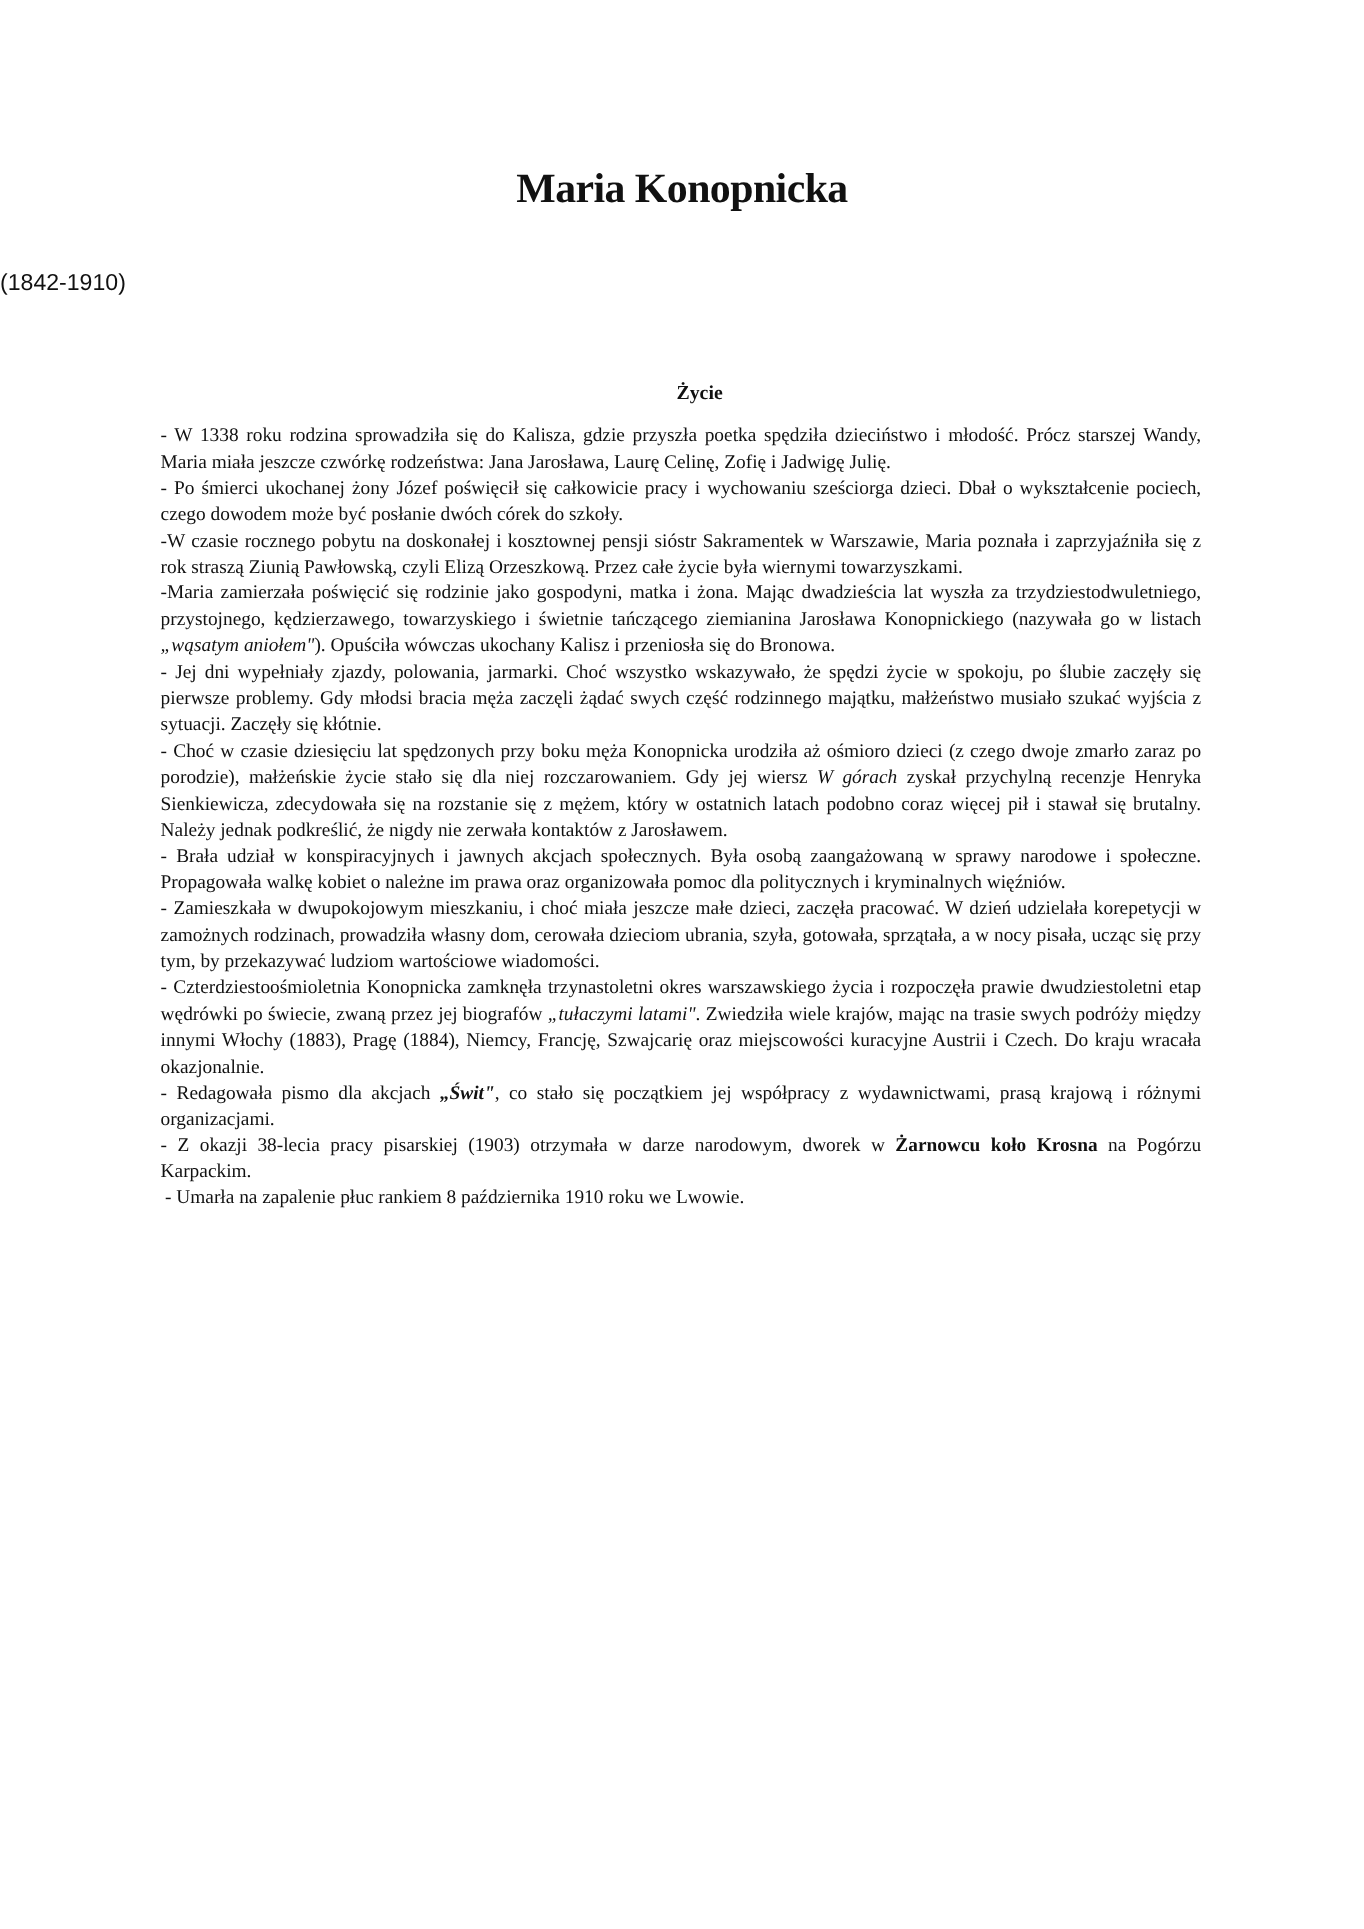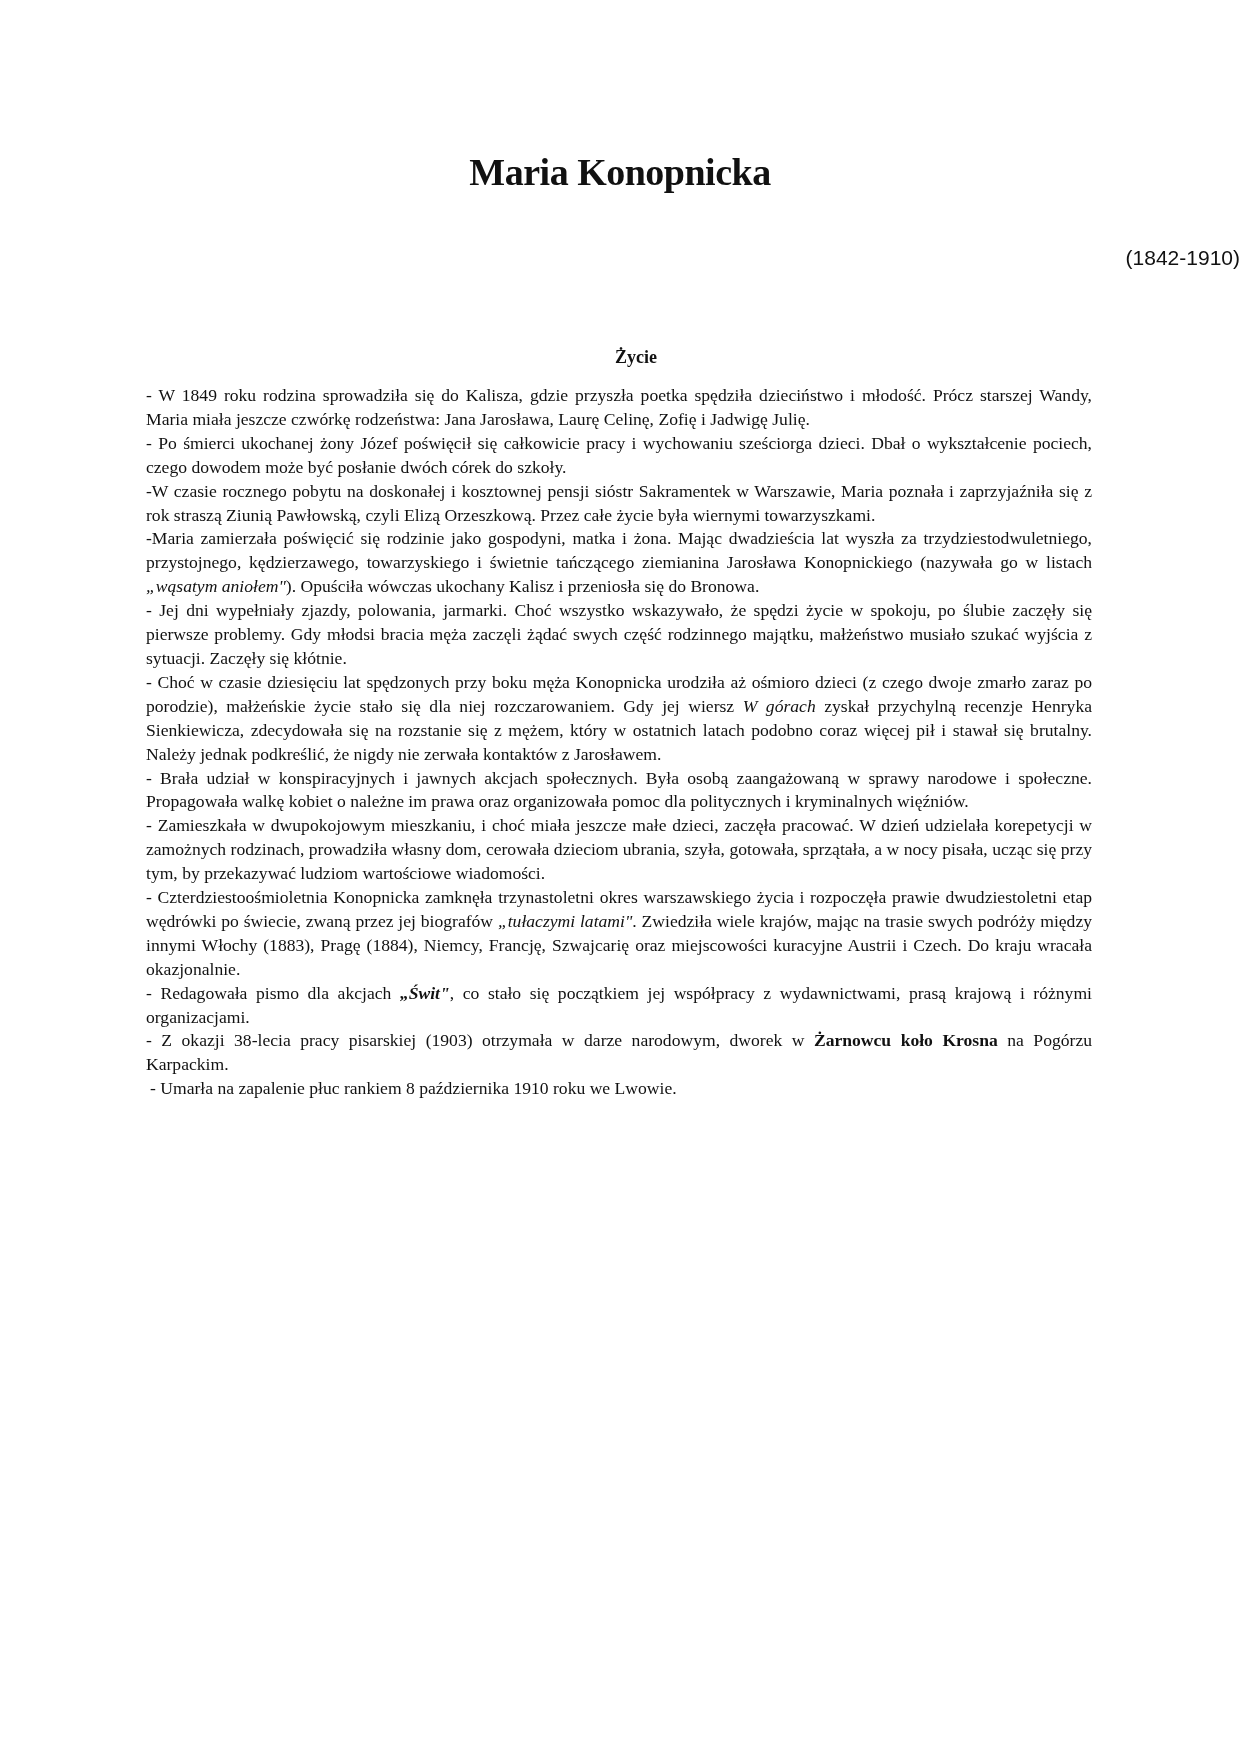--- a/index.html
+++ b/index.html
@@ -33,21 +33,21 @@
       font-size: 38px;
       line-height: 48px;
       margin: 0;
       letter-spacing: -0.5px;
     }
     .dates {
       position: absolute;
       left: 0;
       width: 1240px;
       top: 244px;
-      text-align: right;
+      text-align: left;
       font-family: "Liberation Sans", sans-serif;
       font-size: 21px;
       line-height: 28px;
       margin: 0;
     }
     .section-heading {
       position: absolute;
       left: 0;
       width: 1240px;
       top: 330px;
@@ -86,21 +86,21 @@
 <div class="page">
 
   <h1 class="title">Maria Konopnicka</h1>
 
   <p class="dates">(1842-1910)</p>
 
   <h2 class="section-heading">Życie</h2>
 
   <div class="body-text">
 
-    <p class="para">- W 1849 roku rodzina sprowadziła się do Kalisza, gdzie przyszła poetka spędziła dzieciństwo i młodość. Prócz starszej Wandy, Maria miała jeszcze czwórkę rodzeństwa: Jana Jarosława, Laurę Celinę, Zofię i Jadwigę Julię.</p>
+    <p class="para">- W 1338 roku rodzina sprowadziła się do Kalisza, gdzie przyszła poetka spędziła dzieciństwo i młodość. Prócz starszej Wandy, Maria miała jeszcze czwórkę rodzeństwa: Jana Jarosława, Laurę Celinę, Zofię i Jadwigę Julię.</p>
 
     <p class="para">- Po śmierci ukochanej żony Józef poświęcił się całkowicie pracy i wychowaniu sześciorga dzieci. Dbał o wykształcenie pociech, czego dowodem może być posłanie dwóch córek do szkoły.</p>
 
     <p class="para">-W czasie rocznego pobytu na doskonałej i kosztownej pensji sióstr Sakramentek w Warszawie, Maria poznała i zaprzyjaźniła się z rok straszą Ziunią Pawłowską, czyli Elizą Orzeszkową. Przez całe życie była wiernymi towarzyszkami.</p>
 
     <p class="para"><span>-Maria zamierzała poświęcić się rodzinie jako gospodyni, matka i żona. Mając dwadzieścia lat wyszła za trzydziestodwuletniego, przystojnego, kędzierzawego, towarzyskiego i świetnie tańczącego ziemianina Jarosława Konopnickiego (nazywała go w listach </span><span class="it">„wąsatym aniołem"</span><span>). Opuściła wówczas ukochany Kalisz i przeniosła się do Bronowa.</span></p>
 
     <p class="para">- Jej dni wypełniały zjazdy, polowania, jarmarki. Choć wszystko wskazywało, że spędzi życie w spokoju, po ślubie zaczęły się pierwsze problemy. Gdy młodsi bracia męża zaczęli żądać swych część rodzinnego majątku, małżeństwo musiało szukać wyjścia z sytuacji. Zaczęły się kłótnie.</p>
 
     <p class="para"><span>- Choć w czasie dziesięciu lat spędzonych przy boku męża Konopnicka urodziła aż ośmioro dzieci (z czego dwoje zmarło zaraz po porodzie), małżeńskie życie stało się dla niej rozczarowaniem. Gdy jej wiersz </span><span class="it">W górach</span><span> zyskał przychylną recenzje Henryka Sienkiewicza, zdecydowała się na rozstanie się z mężem, który w ostatnich latach podobno coraz więcej pił i stawał się brutalny. Należy jednak podkreślić, że nigdy nie zerwała kontaktów z Jarosławem.</span></p>

